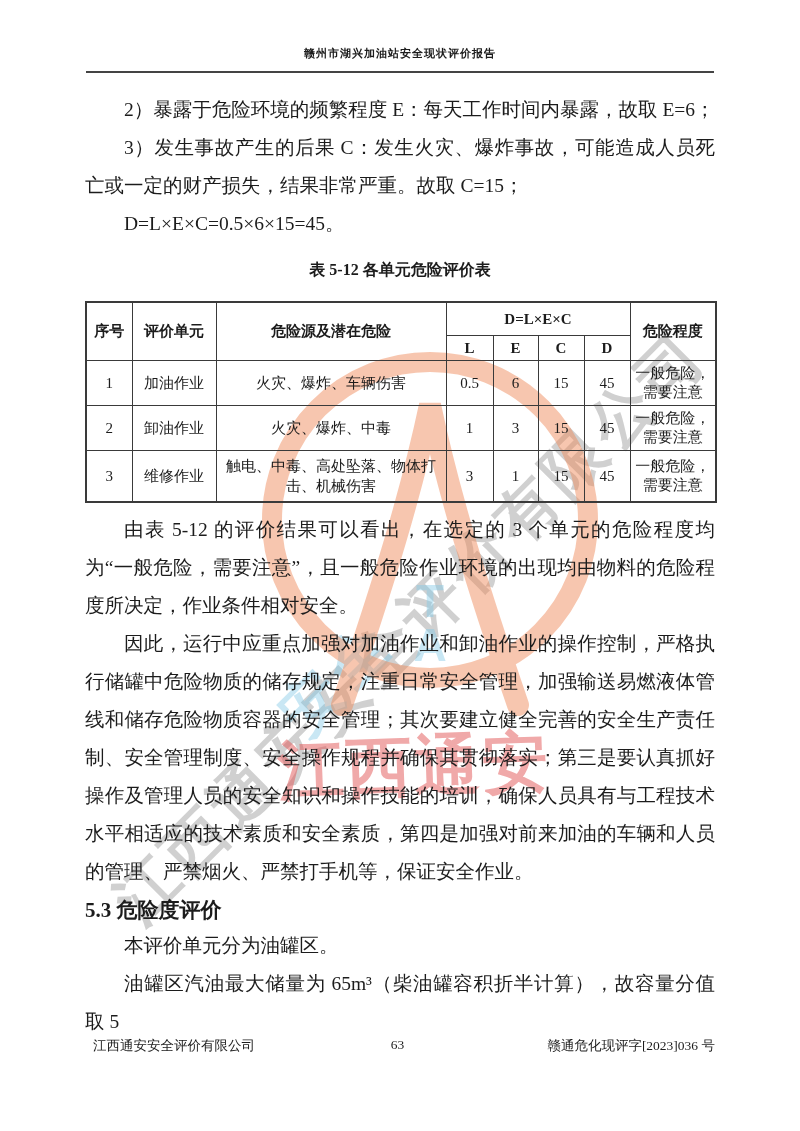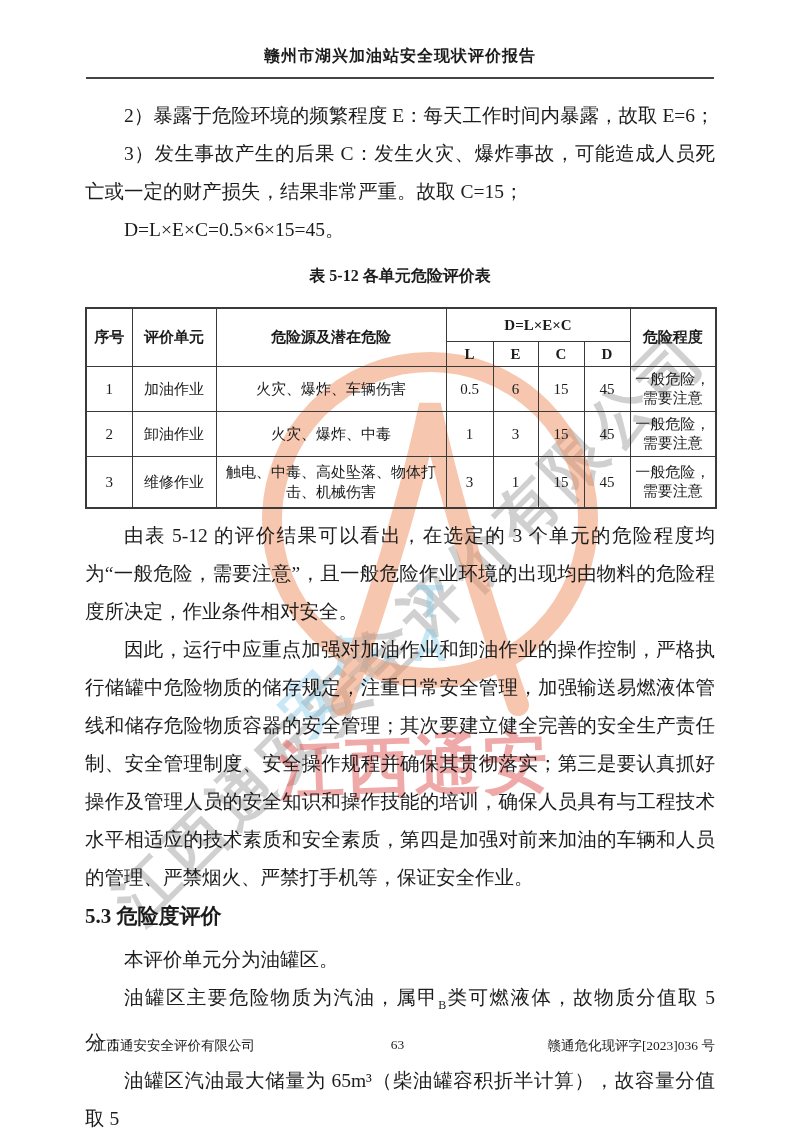--- a/index.html
+++ b/index.html
@@ -17,42 +17,42 @@
            font-size:60px;font-weight:bold;letter-spacing:6px;color:var(--wm_blue);opacity:.42;white-space:nowrap;}
   .wm-red{position:absolute;left:278px;top:722px;transform:rotate(-2deg);
            font-size:66px;font-weight:bold;color:var(--wm_red);opacity:.50;white-space:nowrap;letter-spacing:2px;}
   .wm-logo{position:absolute;left:230px;top:315px;opacity:.48;}
   .wm-logo .ring{stroke:var(--wm_orange);stroke-width:20;fill:none;}
   .wm-logo .amark{stroke:var(--wm_orange);stroke-width:22;fill:none;stroke-linecap:round;}
   .wm-logo .lt{fill:var(--wm_blue);font-family:"Liberation Sans","DejaVu Sans",sans-serif;
                font-weight:bold;font-size:46px;text-anchor:middle;opacity:.9;}
   
   .content{position:relative;z-index:1;}
-  .hdr{padding-top:46px;text-align:center;font-size:16px;font-weight:bold;letter-spacing:1px;}
+  .hdr{padding-top:46px;text-align:center;font-size:11px;font-weight:bold;letter-spacing:1px;}
   .hdr-rule{margin:10px 86px 0 86px;border-bottom:2px solid #444;}
   .main{padding:0 85px;}
   p.body{margin:0;font-size:19.5px;line-height:38px;text-align:justify;text-indent:2em;}
   p.first{margin-top:18px;}
   .tight{line-height:37px;}
   .tbl-caption{margin-top:14px;text-align:center;font-size:16px;font-weight:bold;line-height:26px;}
   table.ev{margin-top:18px;width:630px;border-collapse:collapse;border:2px solid var(--line);
            table-layout:fixed;}
   table.ev td,table.ev th{border:1px solid var(--line);text-align:center;vertical-align:middle;
            font-size:15px;padding:1px 2px;font-weight:normal;}
   table.ev th{font-weight:bold;}
   tr.h1 th{height:30px;}
   tr.h2 th{height:22px;}
   tr.r1 td{height:42px;}
   tr.r2 td{height:42px;}
   tr.r3 td{height:48px;}
   td.degree{font-size:14.5px;line-height:19px;padding:2px 6px;border-radius:9px;}
   td.hzd{line-height:20px;}
   h2.sec{margin:6px 0 0 0;font-family:Liberation Serif, serif;
          font-size:21px;line-height:26px;font-weight:bold;}
-  p.after-sec{margin-top:12px;}
+  p.after-sec{margin-top:4px;}
   sub.small{font-size:12px;}
   .footer{position:absolute;left:0;top:1037px;width:800px;font-size:13.5px;z-index:1;}
   .footer .fl{position:absolute;left:93px;}
   .footer .fc{position:absolute;left:0;width:795px;text-align:center;}
   .footer .fr{position:absolute;right:85px;text-align:right;}
 </style>
 </head>
 <body>
 
 <div class="page">
@@ -137,21 +137,20 @@
           </tr>
         </tbody>
       </table>
 
       <p class="body tight" style="margin-top:8px">由表 5-12 的评价结果可以看出，在选定的 3 个单元的危险程度均为“一般危险，需要注意”，且一般危险作业环境的出现均由物料的危险程度所决定，作业条件相对安全。</p>
       <p class="body tight">因此，运行中应重点加强对加油作业和卸油作业的操作控制，严格执行储罐中危险物质的储存规定，注重日常安全管理，加强输送易燃液体管线和储存危险物质容器的安全管理；其次要建立健全完善的安全生产责任制、安全管理制度、安全操作规程并确保其贯彻落实；第三是要认真抓好操作及管理人员的安全知识和操作技能的培训，确保人员具有与工程技术水平相适应的技术素质和安全素质，第四是加强对前来加油的车辆和人员的管理、严禁烟火、严禁打手机等，保证安全作业。</p>
 
       <h2 class="sec">5.3 危险度评价</h2>
 
       <p class="body after-sec">本评价单元分为油罐区。</p>
-      <p class="body"><span>油罐区主要危险物质为汽油，属甲</span><sub class="small">B</sub><span>类可燃液体，故物质分值取 5 分；</span></p>
       <p class="body">油罐区汽油最大储量为 65m³（柴油罐容积折半计算），故容量分值取 5</p>
     </div>
 
     <div class="footer">
       <span class="fc">63</span>
       <span class="fl">江西通安安全评价有限公司</span>
       <span class="fr">赣通危化现评字[2023]036 号</span>
     </div>
   </div>
 

